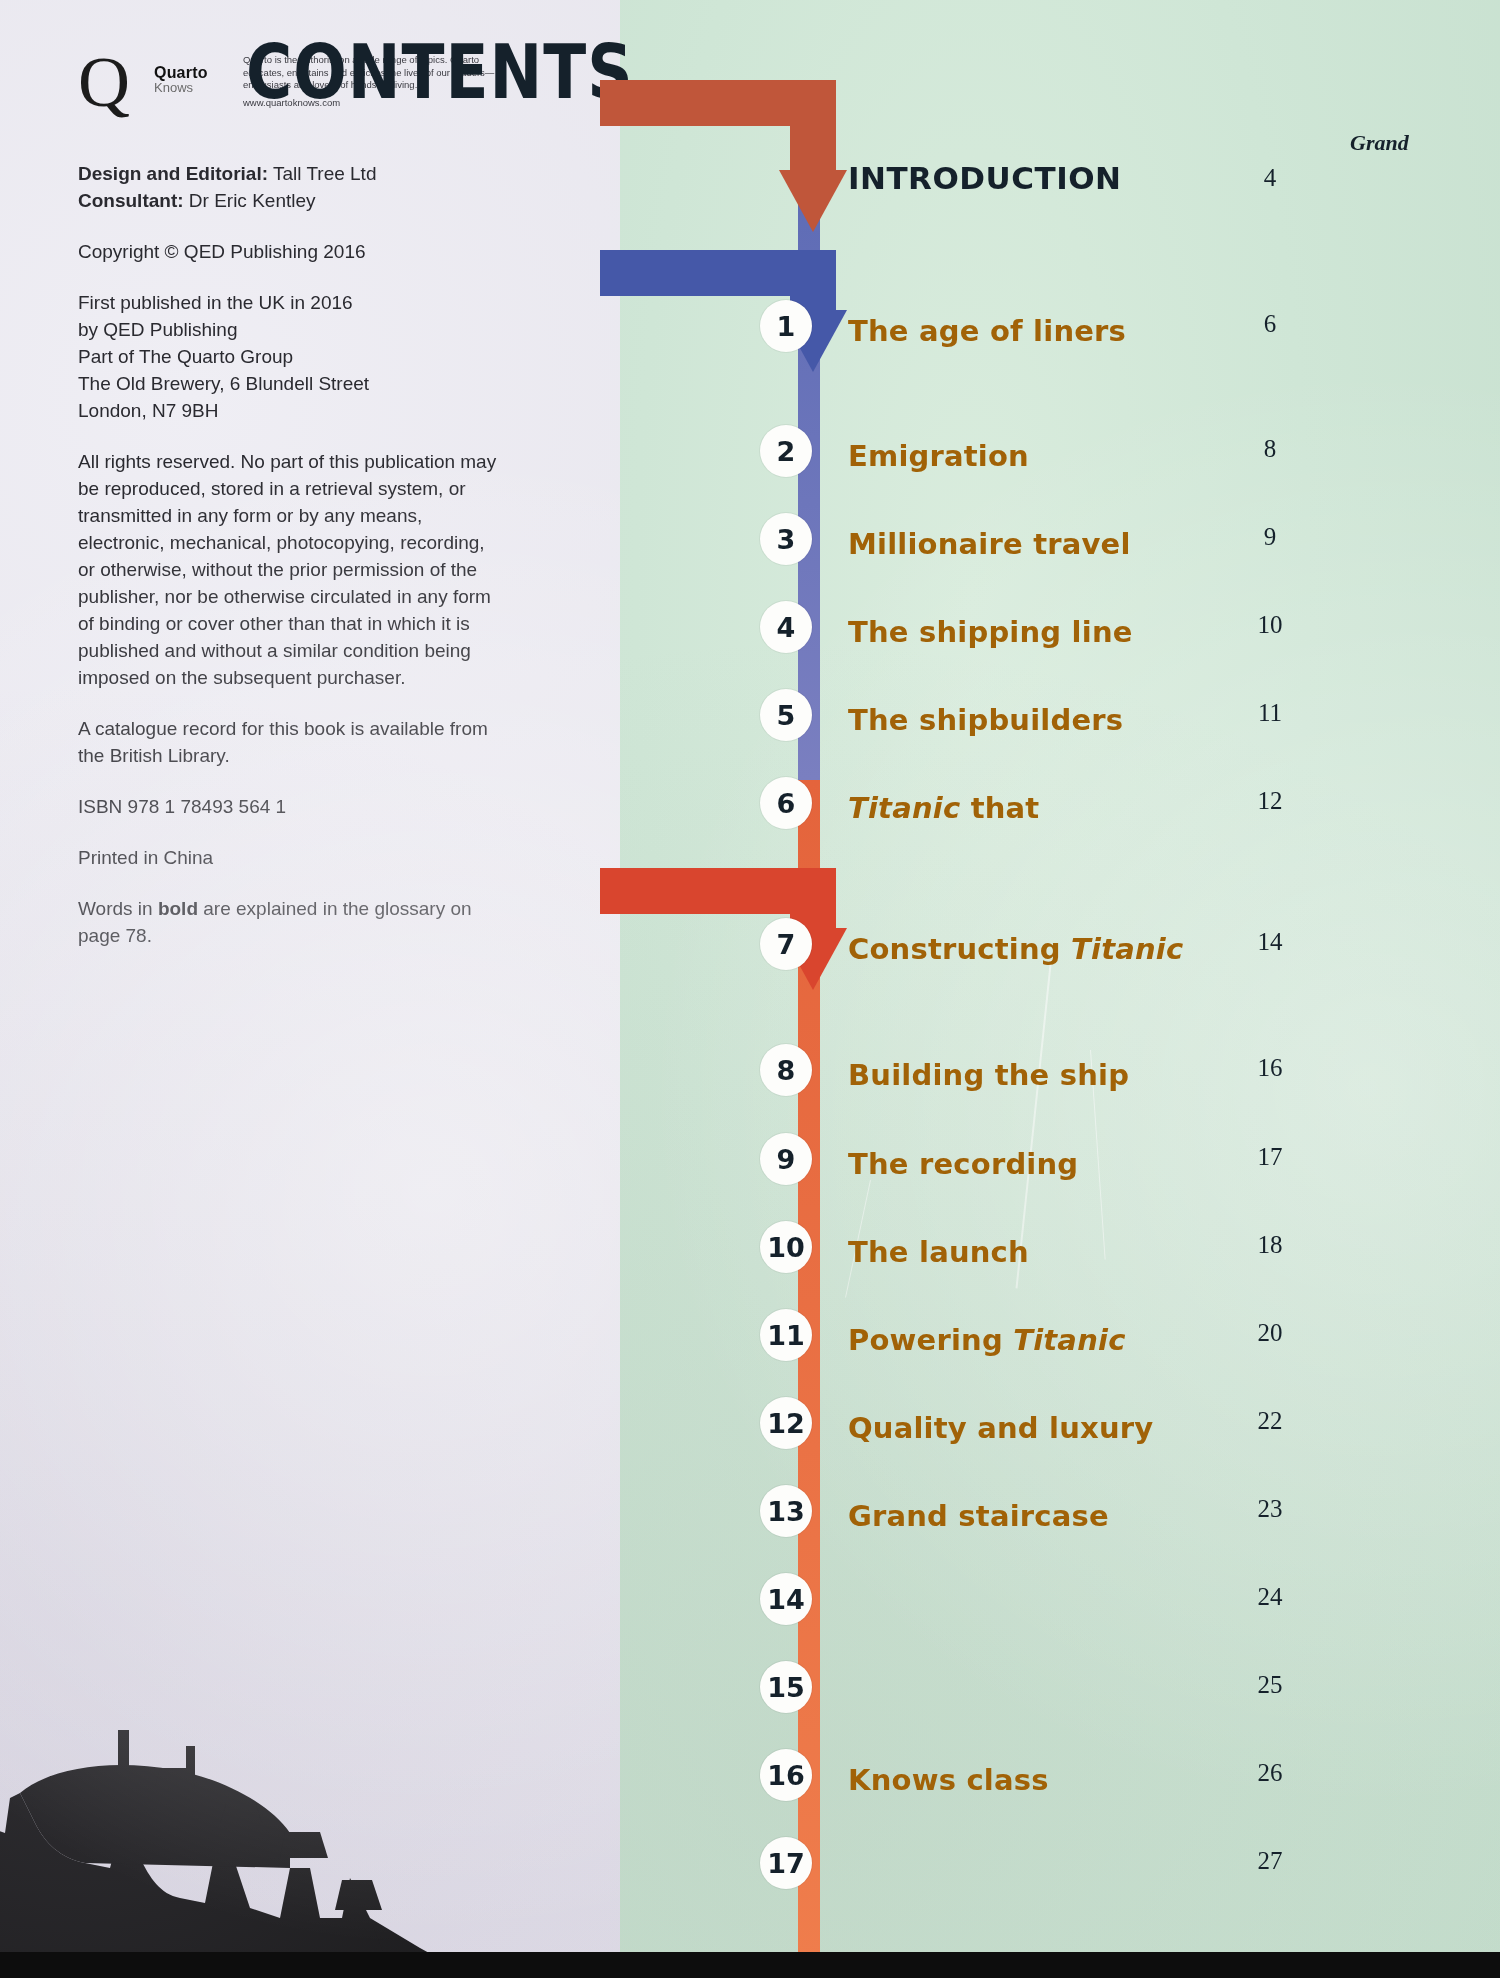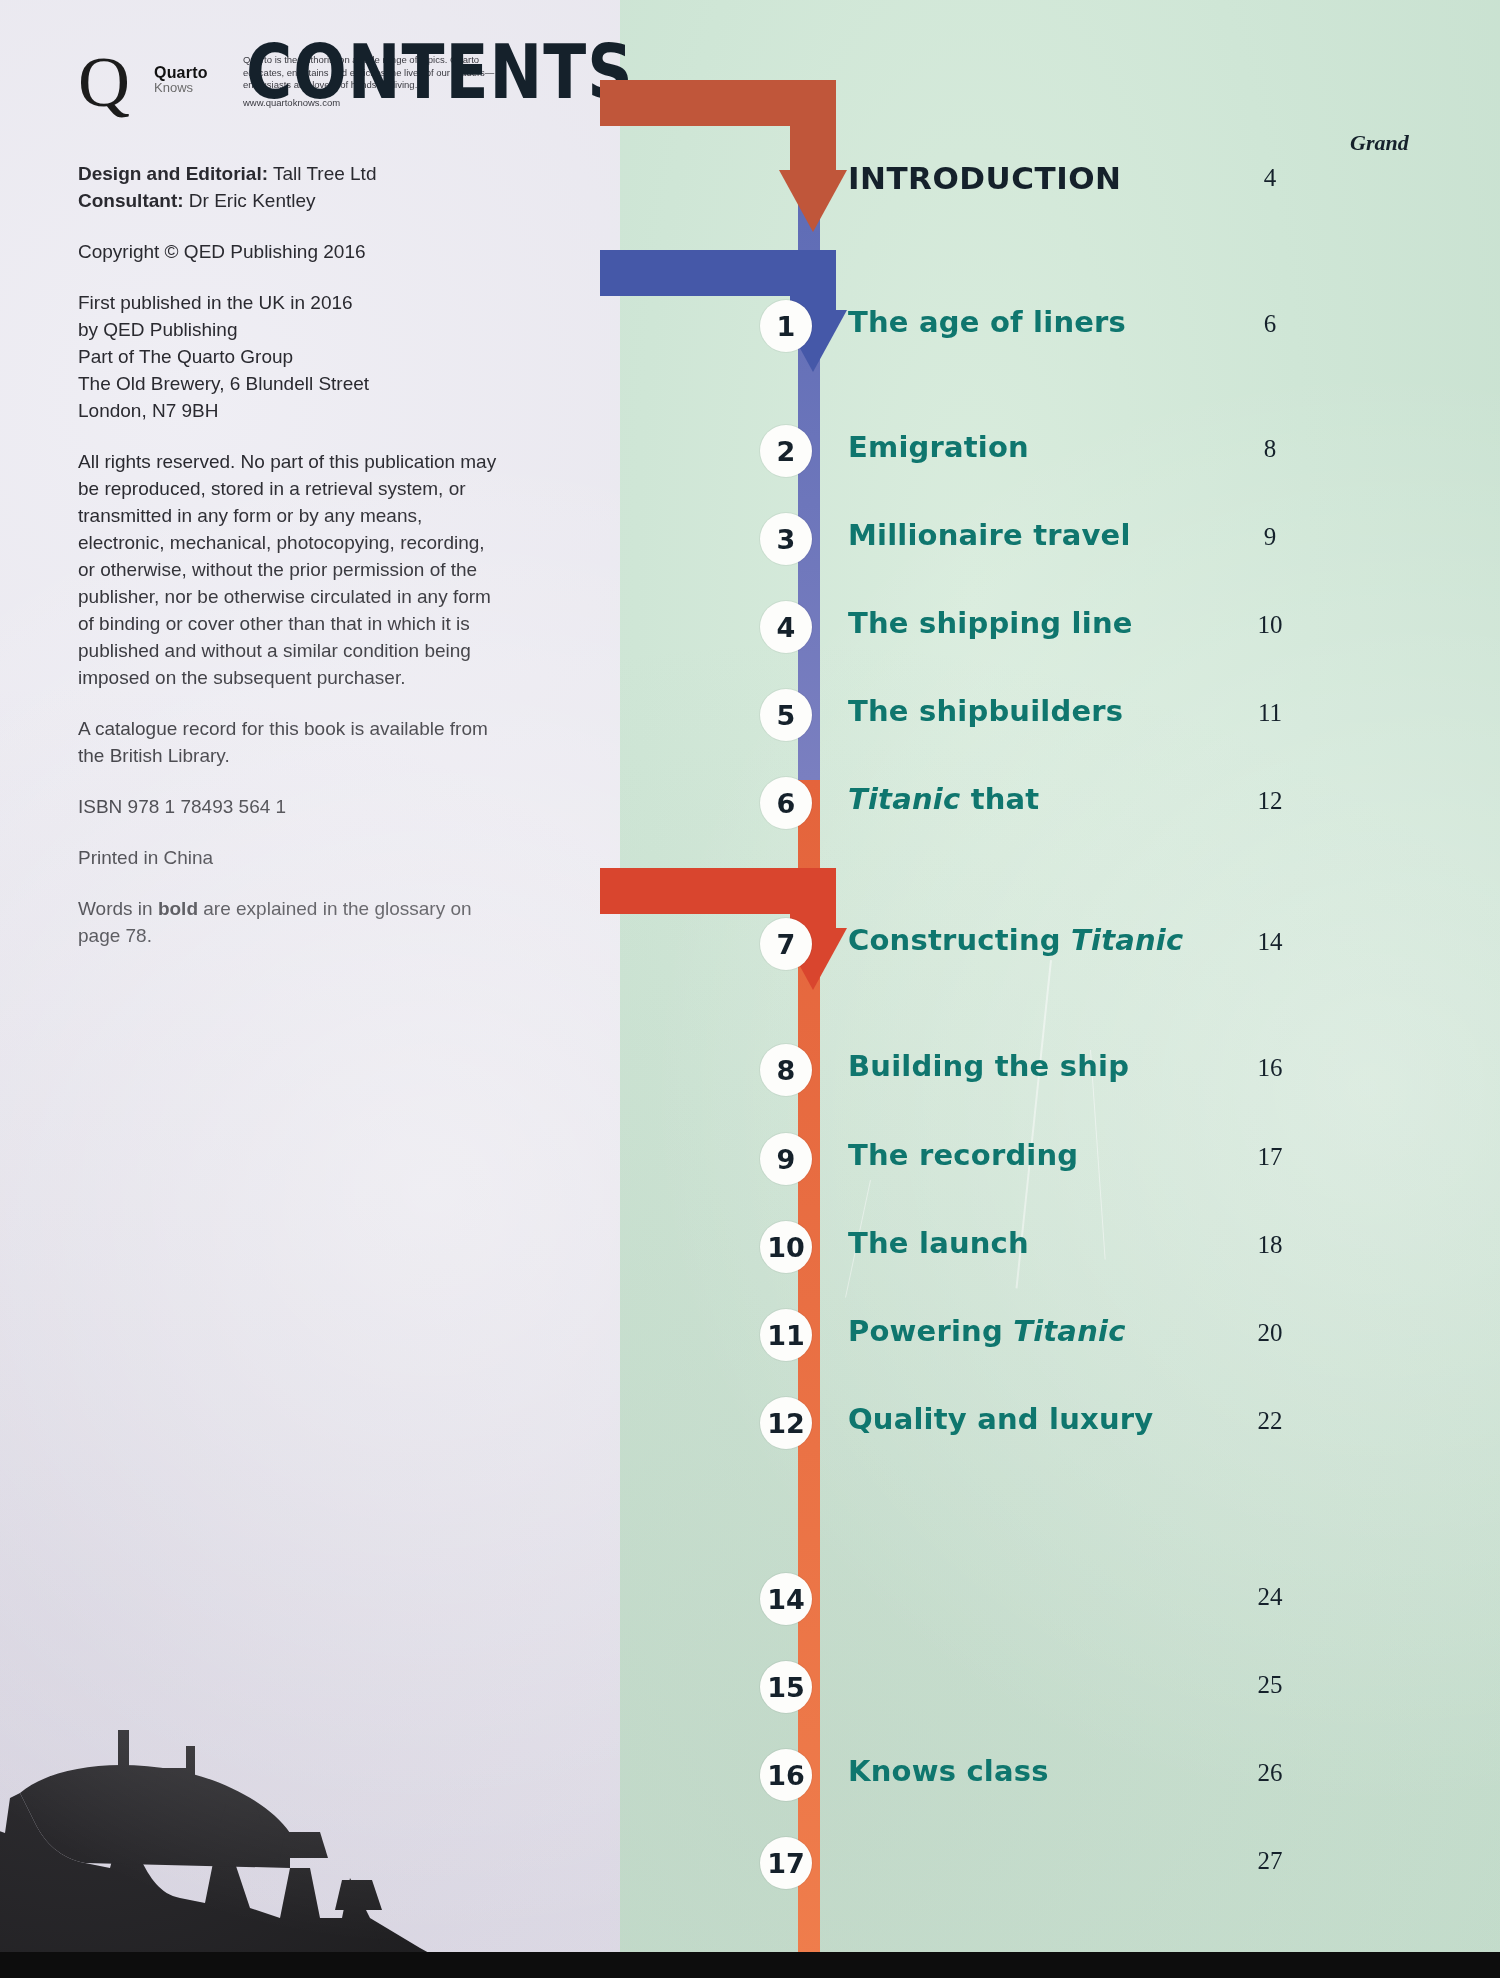--- a/index.html
+++ b/index.html
@@ -216,25 +216,25 @@
     font-weight: bold;
     font-size: 27px;
     display: flex;
     align-items: center;
     justify-content: center;
     box-shadow: 0 0 0 1px rgba(0,0,0,0.05);
   }
   .entry-title {
     position: absolute;
     left: 88px;
-    top: 5px;
+    top: 14px;
     font-family: "DejaVu Sans", sans-serif;
     font-weight: bold;
     font-size: 29px;
-    color: #0f766e;
+    color: #a16207;
     letter-spacing: .2px;
     white-space: nowrap;
   }
   .entry-title .it {
     font-style: italic;
   }
   .entry-page {
     position: absolute;
     left: 470px;
     top: 10px;
@@ -455,20 +455,25 @@
     <div class="entry-title"><span>Powering </span><span class="it">Titanic</span></div>
     <div class="entry-page">20</div>
   </div>
 
   <div class="toc-entry" style="top:1397px">
     <div class="badge">12</div>
     <div class="entry-title"><span>Quality and luxury</span></div>
     <div class="entry-page">22</div>
   </div>
 
+  <div class="toc-entry" style="top:1485px">
+    <div class="badge">13</div>
+    <div class="entry-title"><span>Grand staircase</span></div>
+    <div class="entry-page">23</div>
+  </div>
 
   <div class="toc-entry" style="top:1573px">
     <div class="badge">14</div>
     <div class="entry-page">24</div>
   </div>
 
   <div class="toc-entry" style="top:1661px">
     <div class="badge">15</div>
     <div class="entry-page">25</div>
   </div>

